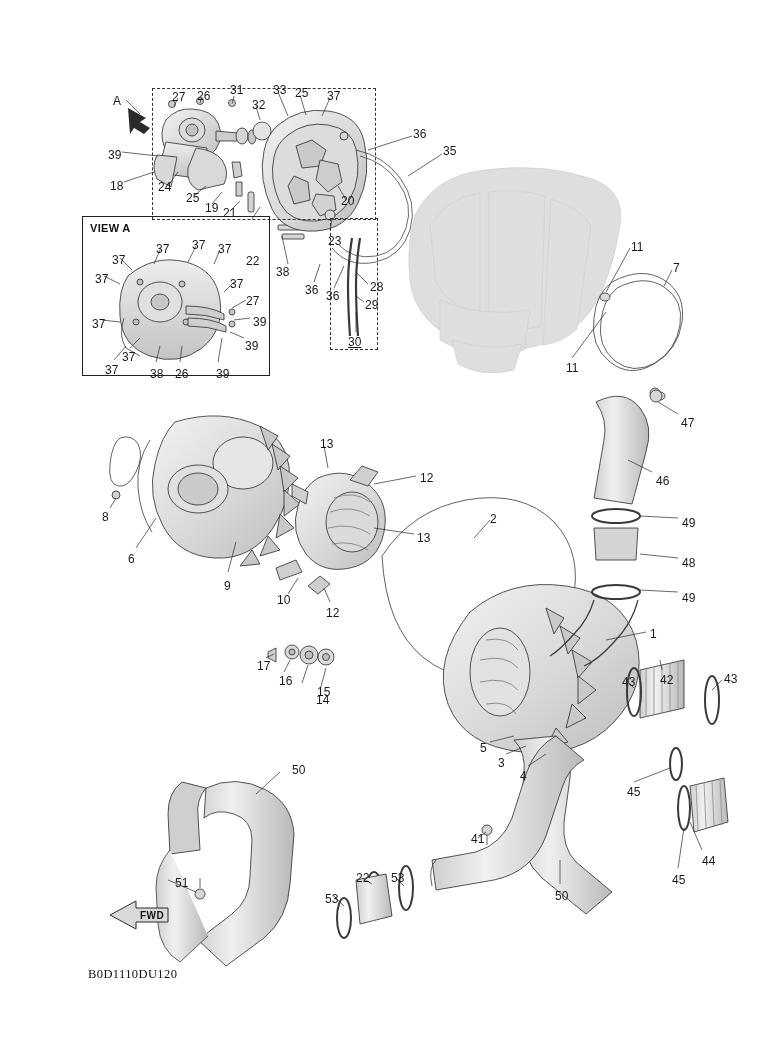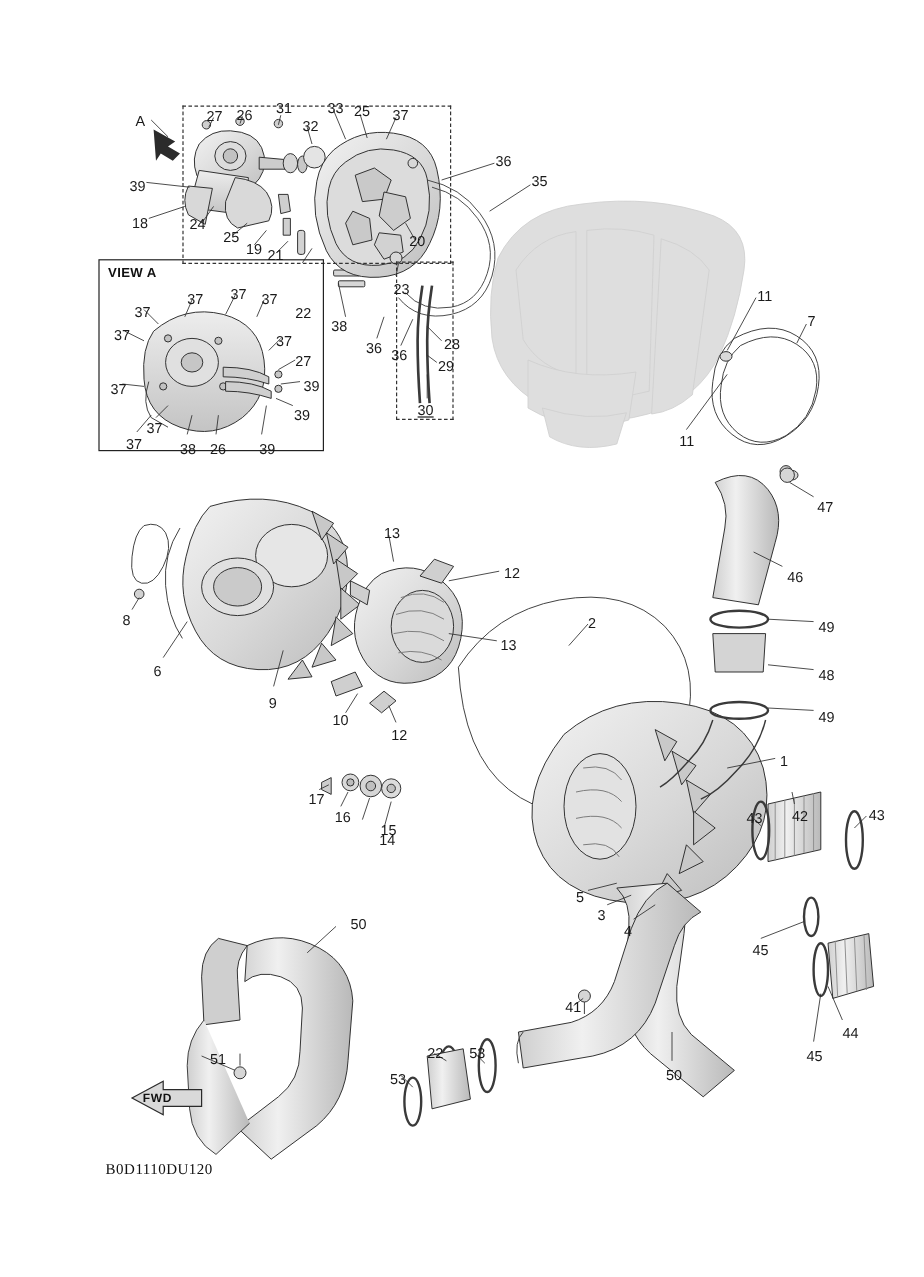--- a/index.html
+++ b/index.html
@@ -347,21 +347,21 @@
   <div class="viewbox" style="left:82px; top:216px; width:186px; height:158px;"></div>
   <div class="viewlabel" style="left:90px; top:222px;">VIEW A</div>
 
   <svg class="art" style="pointer-events:none;" viewBox="0 0 770 1064" xmlns="http://www.w3.org/2000/svg">
     <path d="M128 108 l18 10 l-6 4 l10 6 l-6 6 l-10 -6 l-4 6 z" fill="#2b2b2b"></path>
   </svg>
 
   <svg class="art" viewBox="0 0 770 1064" xmlns="http://www.w3.org/2000/svg">
     <path d="M110 915 l26 -14 l0 7 l32 0 l0 14 l-32 0 l0 7 z" fill="#d9d9d9" stroke="#2b2b2b" stroke-width="1"></path>
   </svg>
-  <div class="fwd-text" style="left:119px; top:910px;">FWD</div>
+  <div class="fwd-text" style="left:140px; top:910px;">FWD</div>
 
   <div class="partno" style="left:88px; top:967px;font-family:Liberation Serif, serif;">B0D1110DU120</div>
 
   <div id="callouts">
       <div class="callout" style="left: 113px; top: 95px;">A</div>
       <div class="callout" style="left: 172px; top: 91px;">27</div>
       <div class="callout" style="left: 197px; top: 90px;">26</div>
       <div class="callout" style="left: 230px; top: 84px;">31</div>
       <div class="callout" style="left: 252px; top: 99px;">32</div>
       <div class="callout" style="left: 273px; top: 84px;">33</div>

